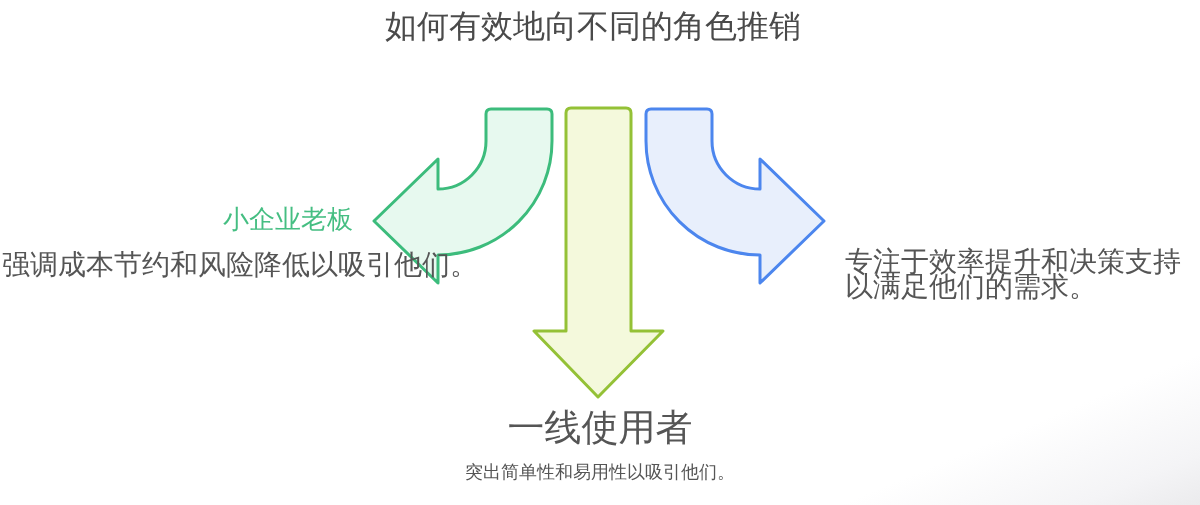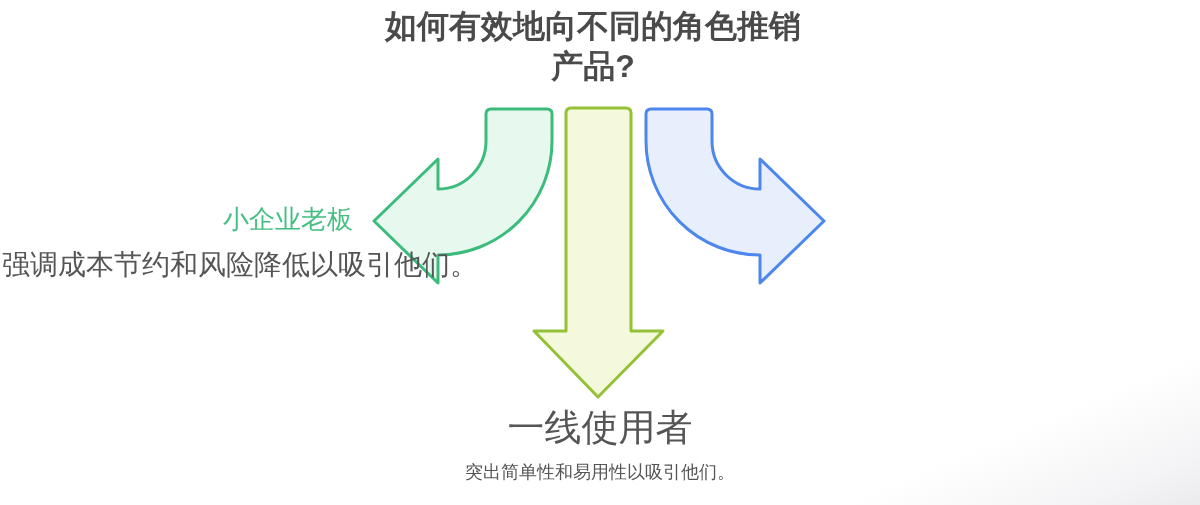--- a/index.html
+++ b/index.html
@@ -27,21 +27,21 @@
   }
   .diagram-title {
     position: absolute;
     left: 383px;
     top: 6px;
     width: 420px;
     margin: 0;
     text-align: center;
     font-size: 32px;
     line-height: 40px;
-    font-weight: 700;
+    font-weight: 400;
     color: #4a4a4a;
   }
   .diagram-title span { display: block; }
   .arrows-svg {
     position: absolute;
     left: 0;
     top: 0;
     width: 1200px;
     height: 505px;
   }
@@ -104,21 +104,20 @@
 </style>
 </head>
 <body>
 
 <div class="canvas">
 
   <div class="corner-gradient"></div>
 
   <h1 class="diagram-title">
     <span>如何有效地向不同的角色推销</span>
-    <span>产品?</span>
   </h1>
 
   <svg class="arrows-svg" viewBox="0 0 1200 505" aria-hidden="true">
 
     <path d="M 486,114
              Q 486,109 491,109
              L 547,109
              Q 552,109 552,114
              L 552,141
              A 114,114 0 0 1 438,255
@@ -150,17 +149,18 @@
              L 824,221
              L 760,283
              L 760,255
              A 114,114 0 0 1 646,141
              Z" fill="#e8effc" stroke="#4c86ee"></path>
   </svg>
 
   <div class="role-label label-left" style="color: rgb(69, 190, 130);">小企业老板</div>
   <div class="role-desc desc-left">强调成本节约和风险降低以吸引他们。</div>
 
+  <div class="role-desc desc-right">专注于效率提升和决策支持以满足他们的需求。</div>
 
   <div class="role-label label-bottom">一线使用者</div>
   <div class="role-desc desc-bottom">突出简单性和易用性以吸引他们。</div>
 
 </div>
 
 </body></html>

